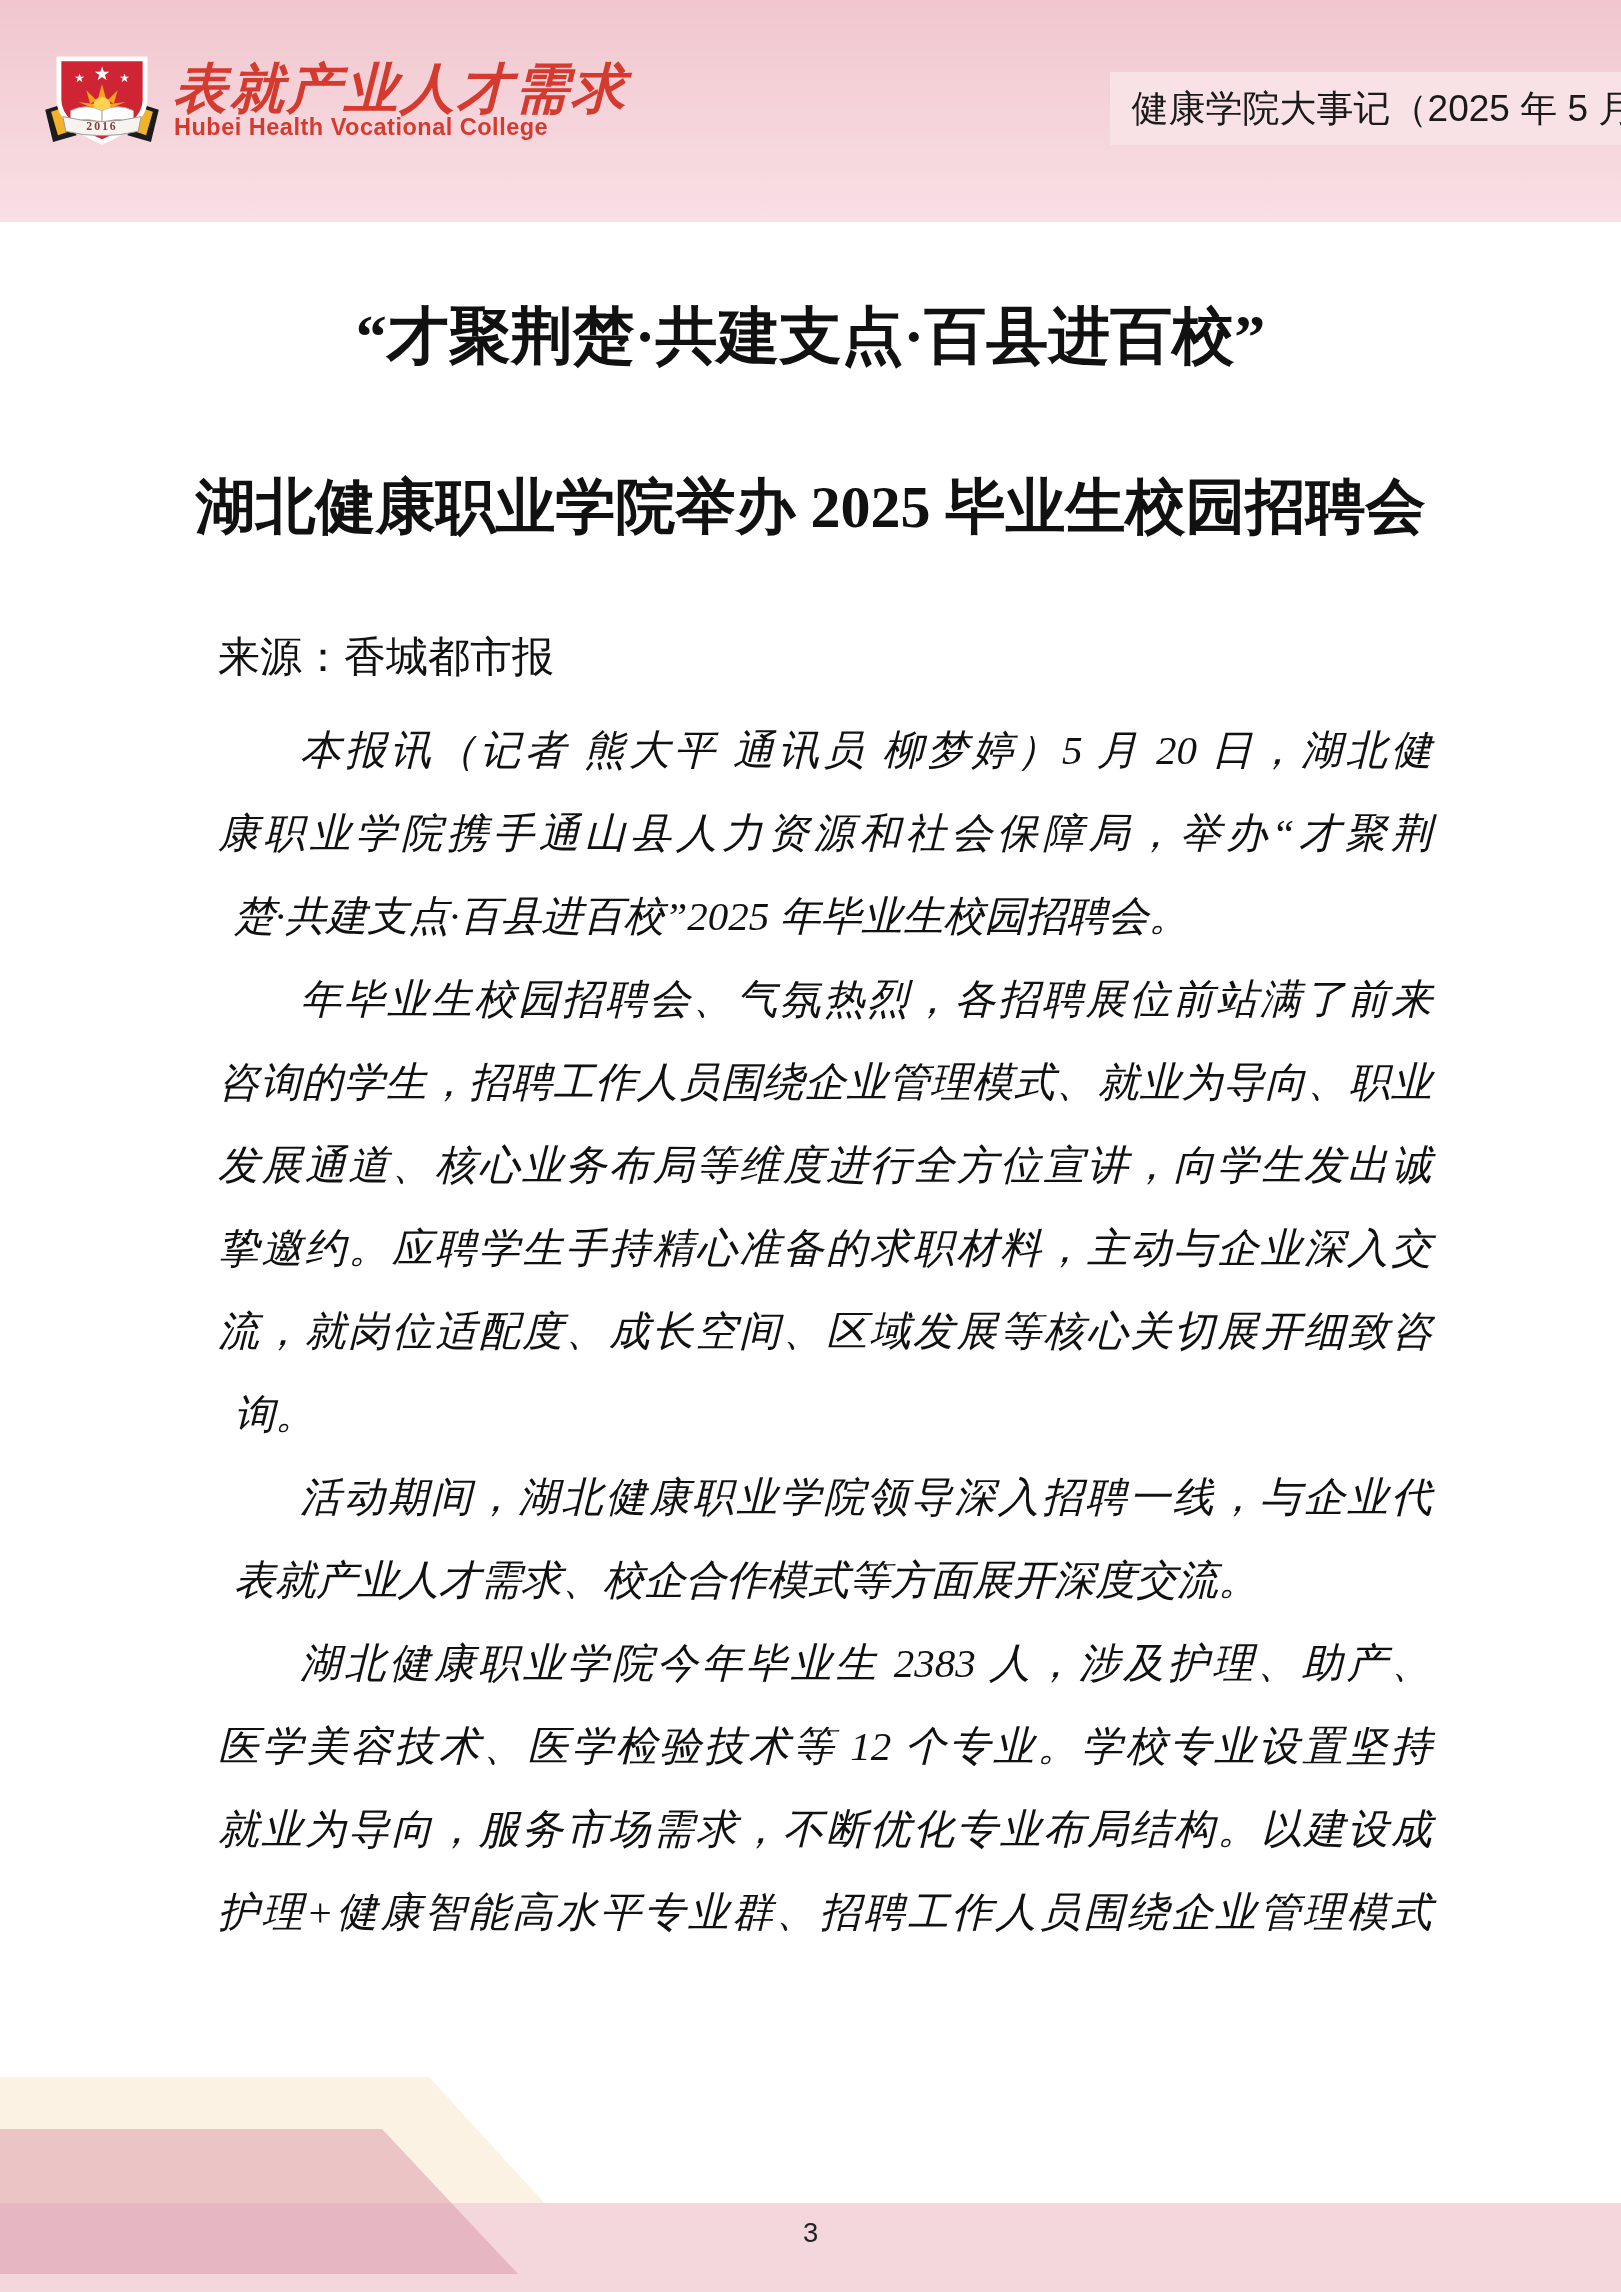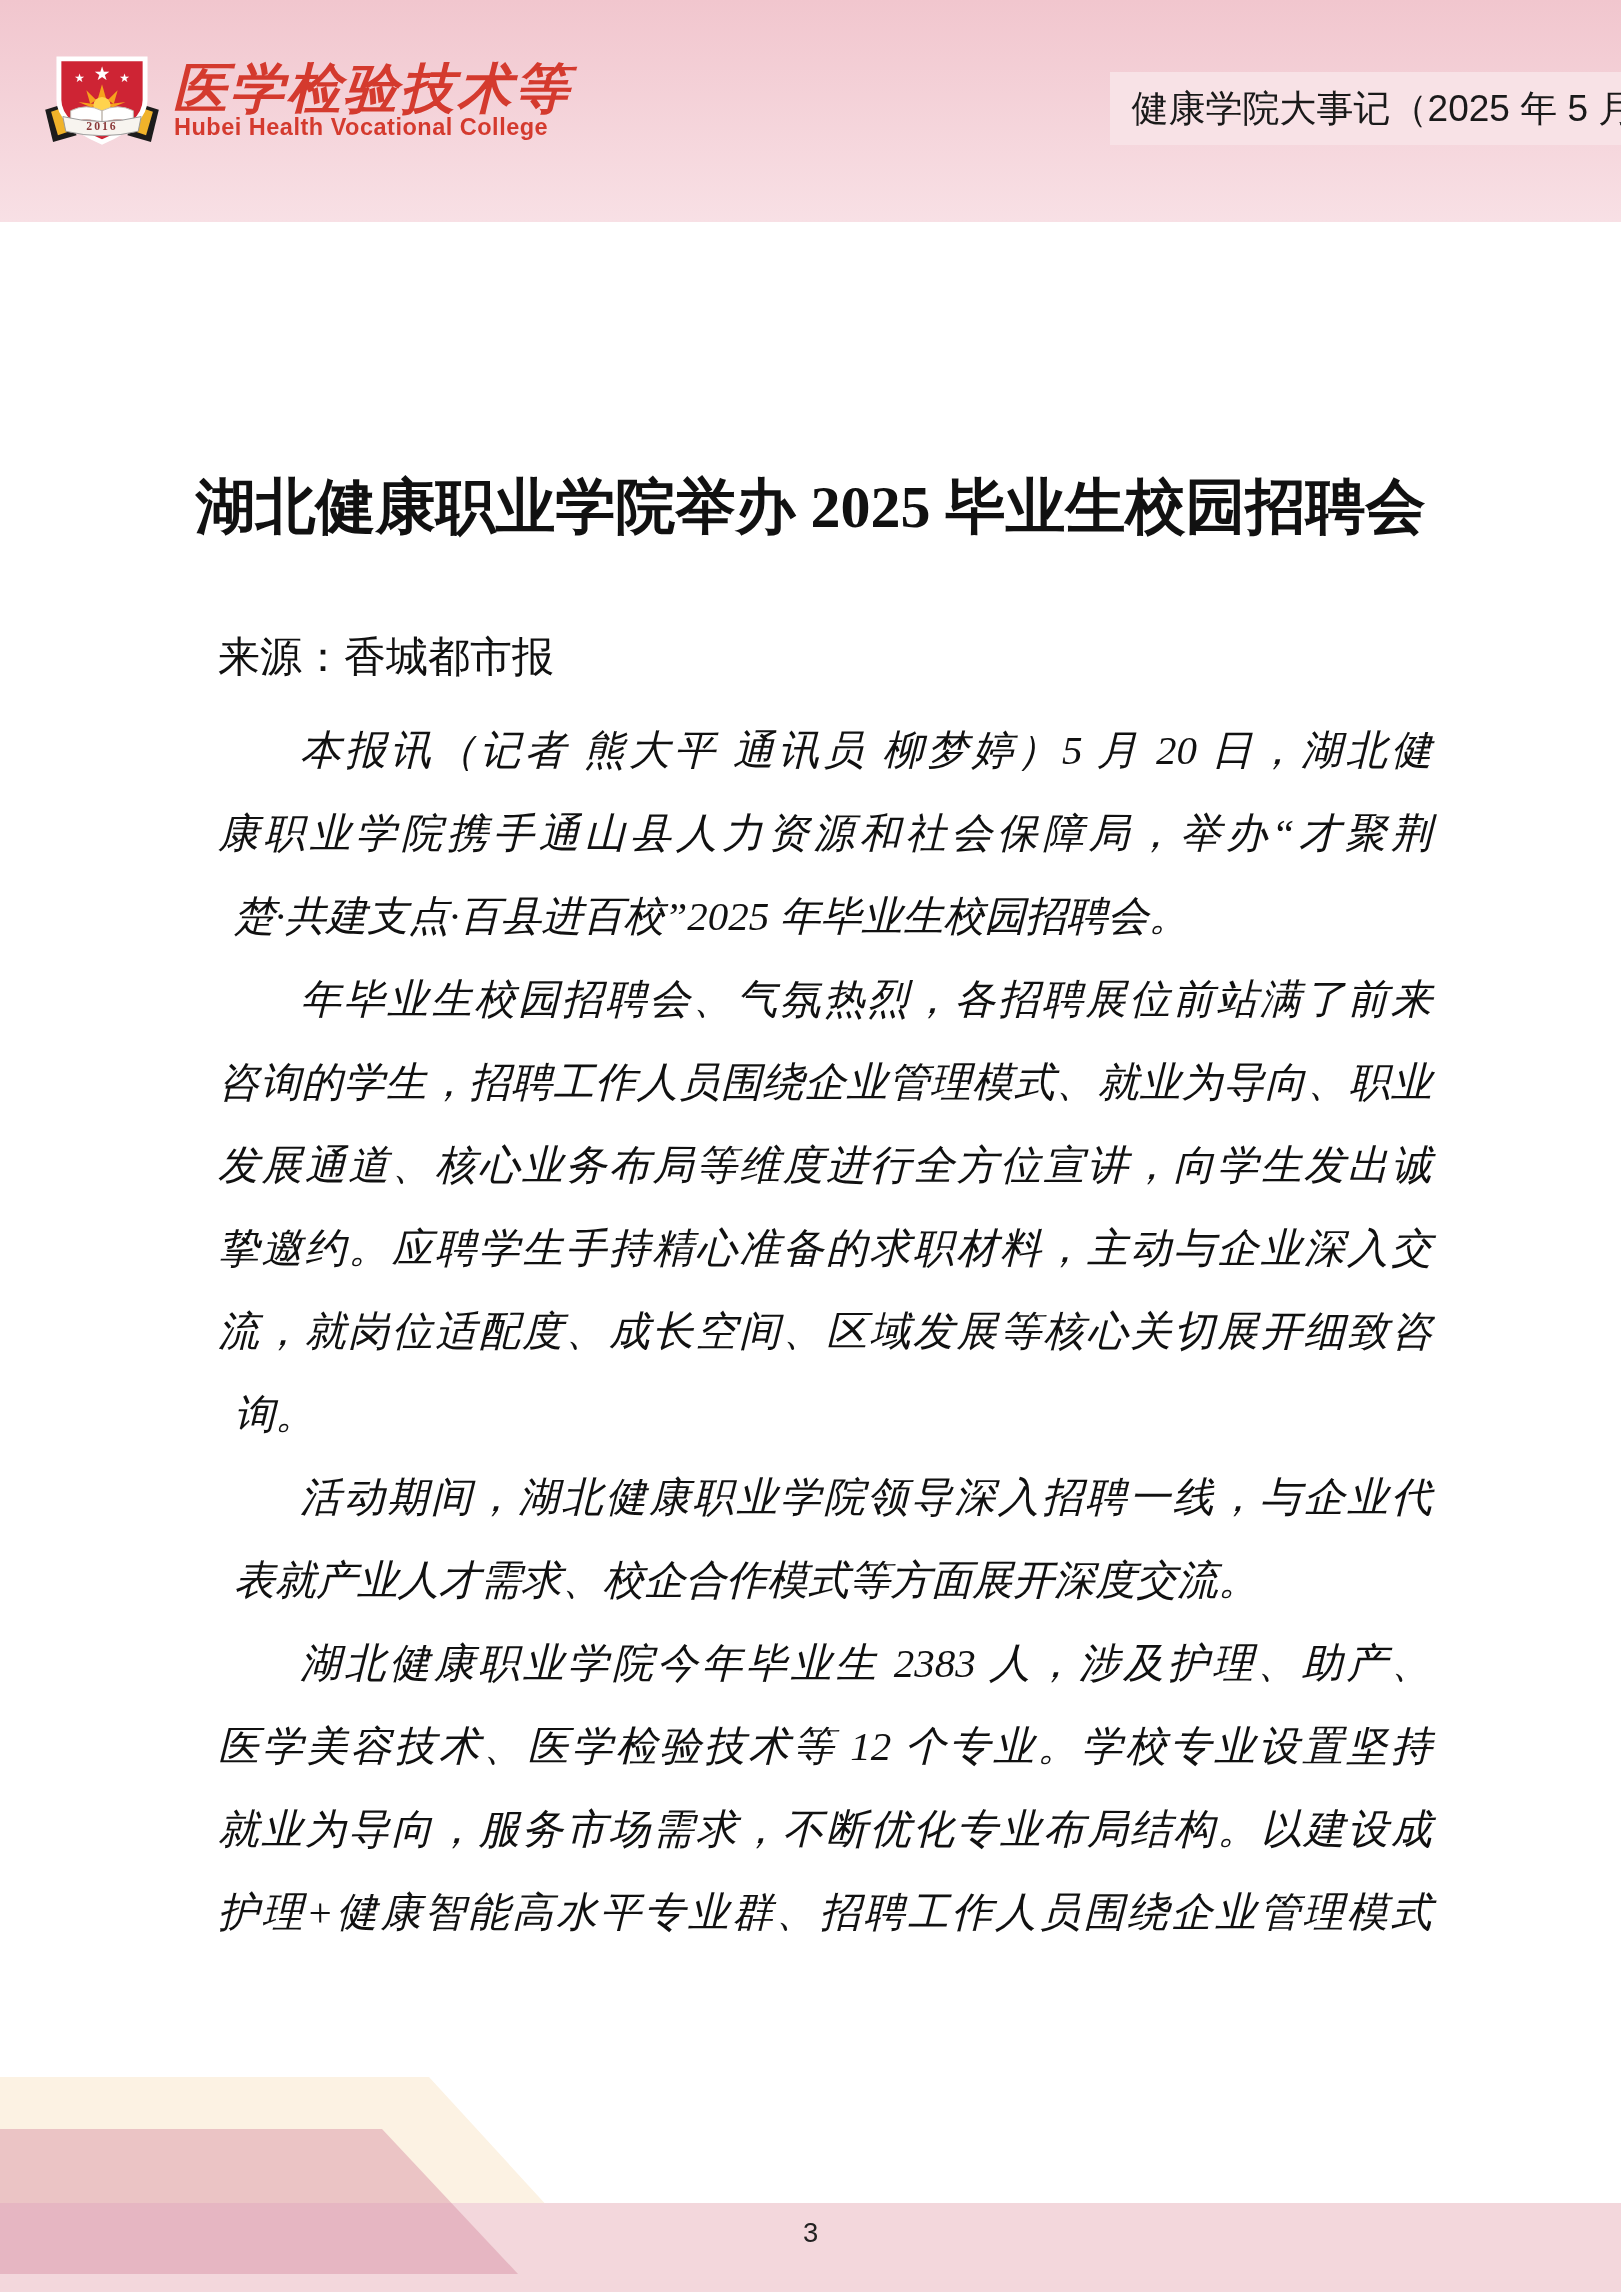--- a/index.html
+++ b/index.html
@@ -137,28 +137,29 @@
         <path d="M28,61 Q44,53 60,61 Q76,53 92,61 L92,74 Q76,66 60,74 Q44,66 28,74 Z" fill="#ffffff" stroke="#bfb7ae" stroke-width="1"></path>
         <line x1="60" y1="61" x2="60" y2="74" stroke="#bfb7ae" stroke-width="1.5"></line>
       </g>
 
       <g>
         <path d="M20,67 Q60,77 100,67 L97,82 Q60,91 23,82 Z" fill="#f7f4ef" stroke="#9a9a9a" stroke-width="1"></path>
         <text x="60" y="81" font-size="12" font-weight="bold" fill="#8b3a3a" text-anchor="middle" letter-spacing="2">2016</text>
       </g>
     </svg>
 
-    <div class="college-zh">医学检验技术等</div>
+    <div class="college-zh">表就产业人才需求</div>
     <div class="college-en">Hubei Health Vocational College</div>
 
     <div class="header-label">
       <span>健康学院大事记（2025 年 5 月）</span>
     </div>
   </div>
 
+  <h1 class="doc-title">“才聚荆楚·共建支点·百县进百校”</h1>
   <h2 class="doc-subtitle">湖北健康职业学院举办 2025 毕业生校园招聘会</h2>
   <div class="source-line">来源：香城都市报</div>
 
   <div class="article-body" id="article-body">
       <div class="line first">本报讯（记者 熊大平 通讯员 柳梦婷）5 月 20 日，湖北健</div>
       <div class="line">康职业学院携手通山县人力资源和社会保障局，举办“才聚荆</div>
       <div class="line para-end">楚·共建支点·百县进百校”2025 年毕业生校园招聘会。</div>
       <div class="line first">年毕业生校园招聘会、气氛热烈，各招聘展位前站满了前来</div>
       <div class="line">咨询的学生，招聘工作人员围绕企业管理模式、就业为导向、职业</div>
       <div class="line">发展通道、核心业务布局等维度进行全方位宣讲，向学生发出诚</div>

